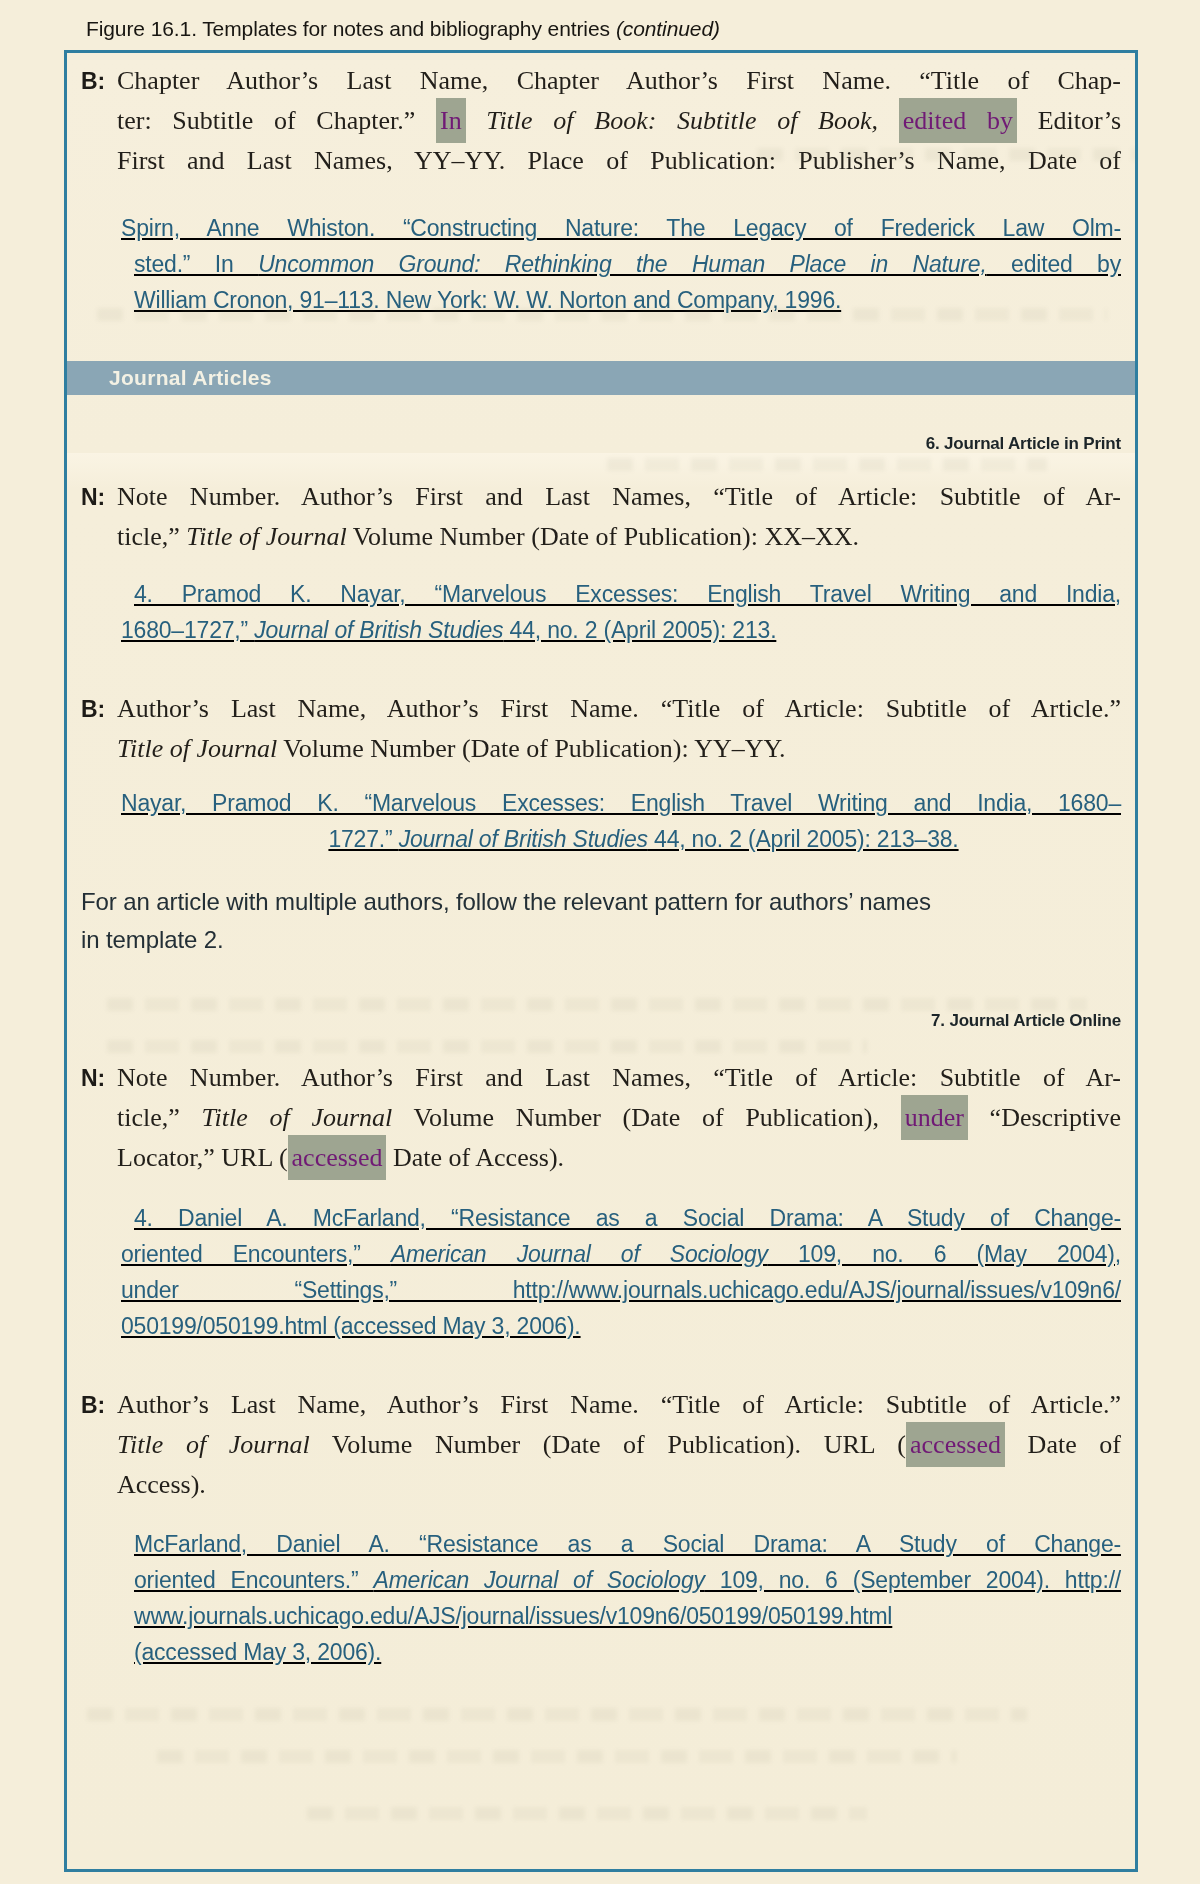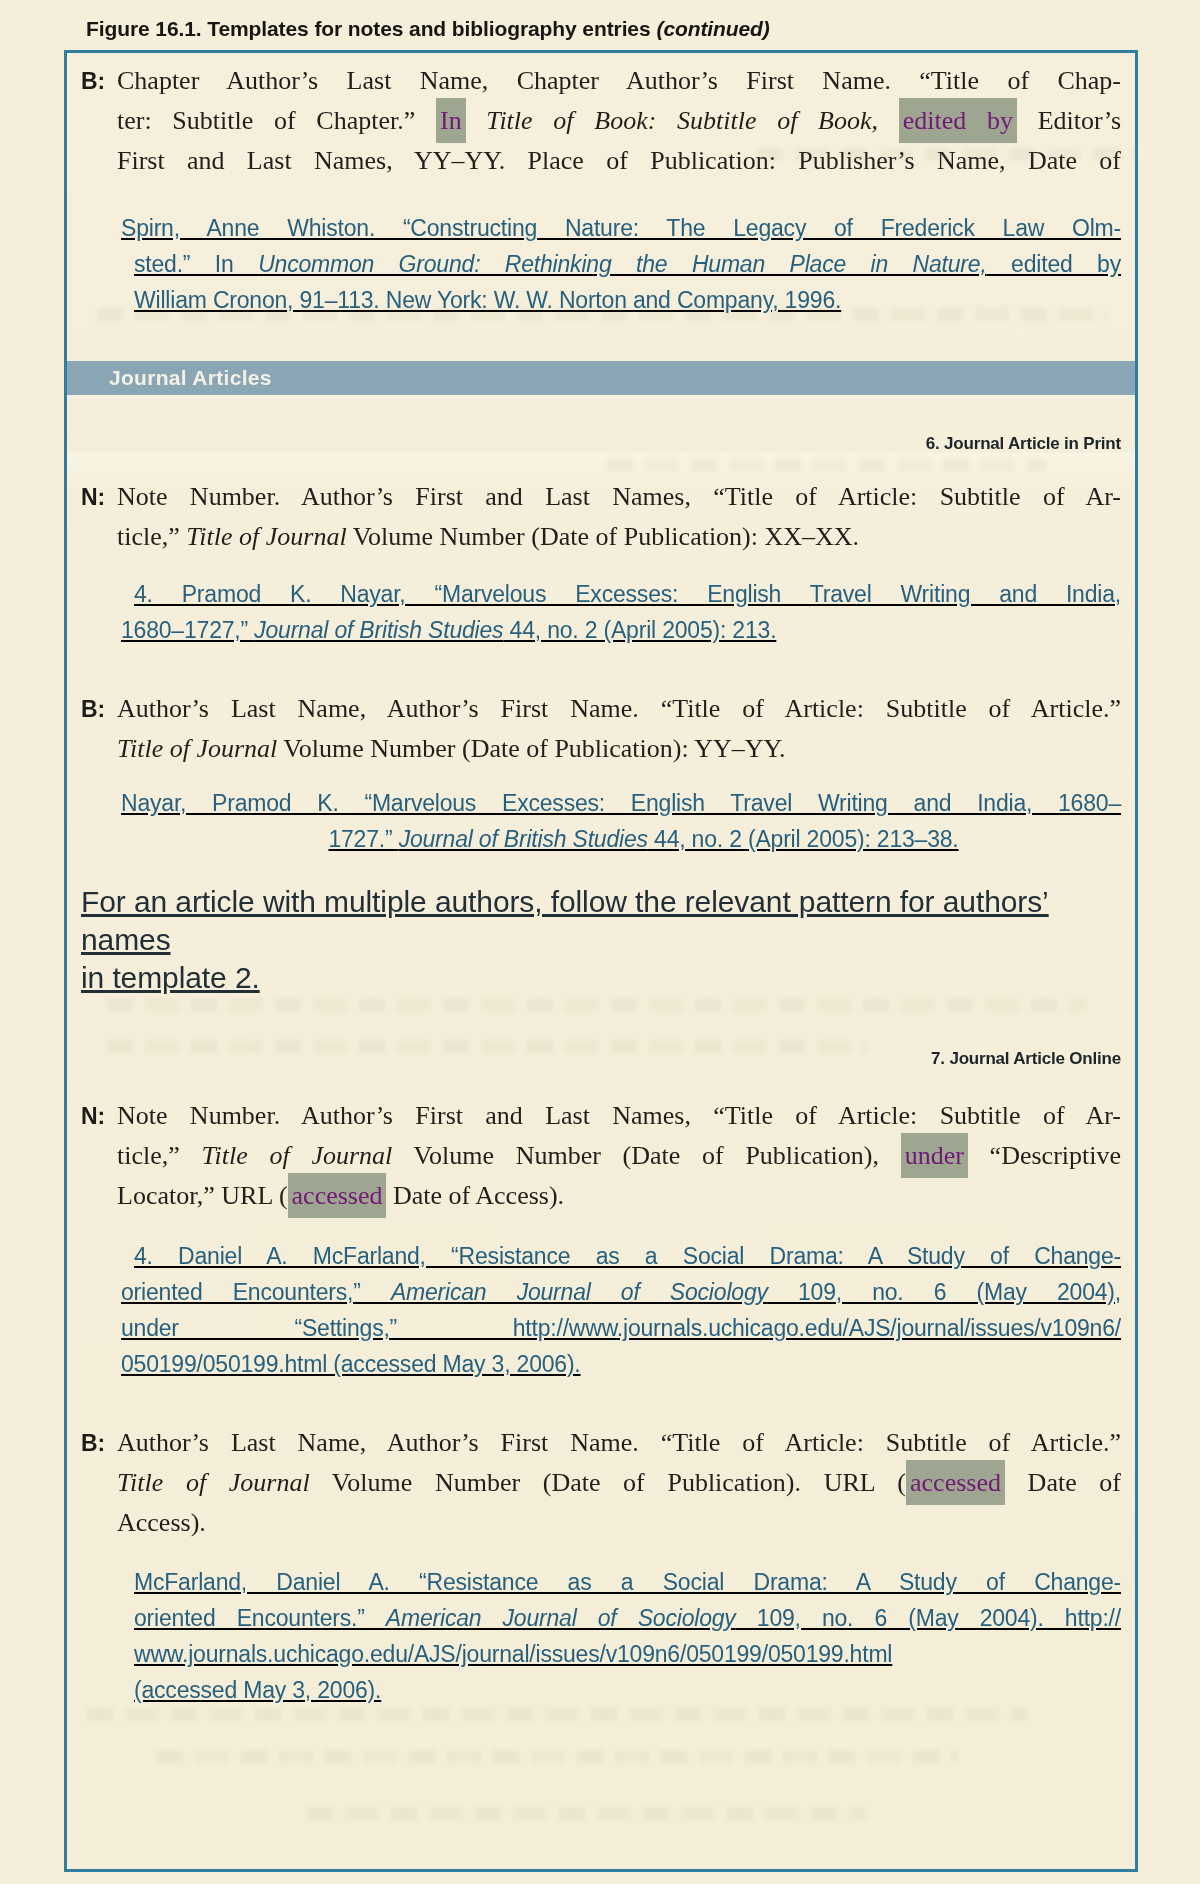--- a/index.html
+++ b/index.html
@@ -5,21 +5,21 @@
   html,body{margin:0;padding:0;}
   body{
     width:1200px;height:1884px;overflow:hidden;position:relative;
     background:#f5eeda;
     font-family:"Liberation Sans",sans-serif;
     -webkit-font-smoothing:antialiased;
   }
   
   .figure-title{
     padding:17px 0 0 86px;height:33px;
-    font-size:21px;font-weight:bold;color:#181612;
+    font-size:21px;font-weight:normal;color:#181612;
     letter-spacing:-0.1px;
   }
   .figure-title .cont{font-style:italic;margin-left:6px;}
   
   .fig-box{
     position:relative;box-sizing:border-box;
     margin:0 62px 0 64px;height:1822px;
     border:3px solid #2f7ea0;
     padding:0 14px;
     background:linear-gradient(180deg, #f6efdc 0%, #f5eeda 22%, #faf4e4 19.5%, #f5eeda 24%, #f4edd8 100%);
@@ -66,21 +66,21 @@
     font-size:21px;font-weight:bold;color:#f3f1e4;letter-spacing:0.3px;
   }
   
   .heading{
     font-size:17px;font-weight:bold;color:#1c2529;letter-spacing:-0.2px;
     line-height:30px;
     text-align:right;
   }
   
   .paragraph .ln{
-    font-size:30px;line-height:38px;color:#232f36;letter-spacing:-0.1px;text-decoration:underline;
+    font-size:24px;line-height:38px;color:#232f36;letter-spacing:-0.1px;
   }
   
   .ln{white-space:normal;}
   .ln.j{text-align:justify;text-align-last:justify;}
   .ind1{padding-left:13px;}
   .ind2{padding-left:45px;text-align:center;}
   
   .smudge{
     position:absolute;height:13px;filter:blur(2px);opacity:.38;pointer-events:none;
     background:repeating-linear-gradient(90deg,
@@ -166,21 +166,21 @@
       <div class="blk blk12 template">
         <div class="lab">B:</div>
         <div class="tbody">
           <div class="ln ind0 j"><span>Author’s Last Name, Author’s First Name. “Title of Article: Subtitle of Article.”</span></div>
           <div class="ln ind0 j"><span class="i">Title of Journal</span><span> Volume Number (Date of Publication). URL (</span><span class="hl">accessed</span><span> Date of</span></div>
           <div class="ln ind0"><span>Access).</span></div>
         </div>
       </div>
       <div class="blk blk13 example">
         <div class="ln ind1 j"><span>McFarland, Daniel A. “Resistance as a Social Drama: A Study of Change-</span></div>
-        <div class="ln ind1 j"><span>oriented Encounters.” </span><span class="i">American Journal of Sociology</span><span> 109, no. 6 (May 2004). http://</span></div>
+        <div class="ln ind1 j"><span>oriented Encounters.” </span><span class="i">American Journal of Sociology</span><span> 109, no. 6 (September 2004). http://</span></div>
         <div class="ln ind1"><span>www.journals.uchicago.edu/AJS/journal/issues/v109n6/050199/050199.html</span></div>
         <div class="ln ind1"><span>(accessed May 3, 2006).</span></div>
       </div>
     </div>
   <div class="smudge sm1"></div>
   <div class="smudge sm2"></div>
   <div class="smudge sm3"></div>
   <div class="smudge sm4"></div>
   <div class="smudge sm5"></div>
   <div class="smudge sm6"></div>

